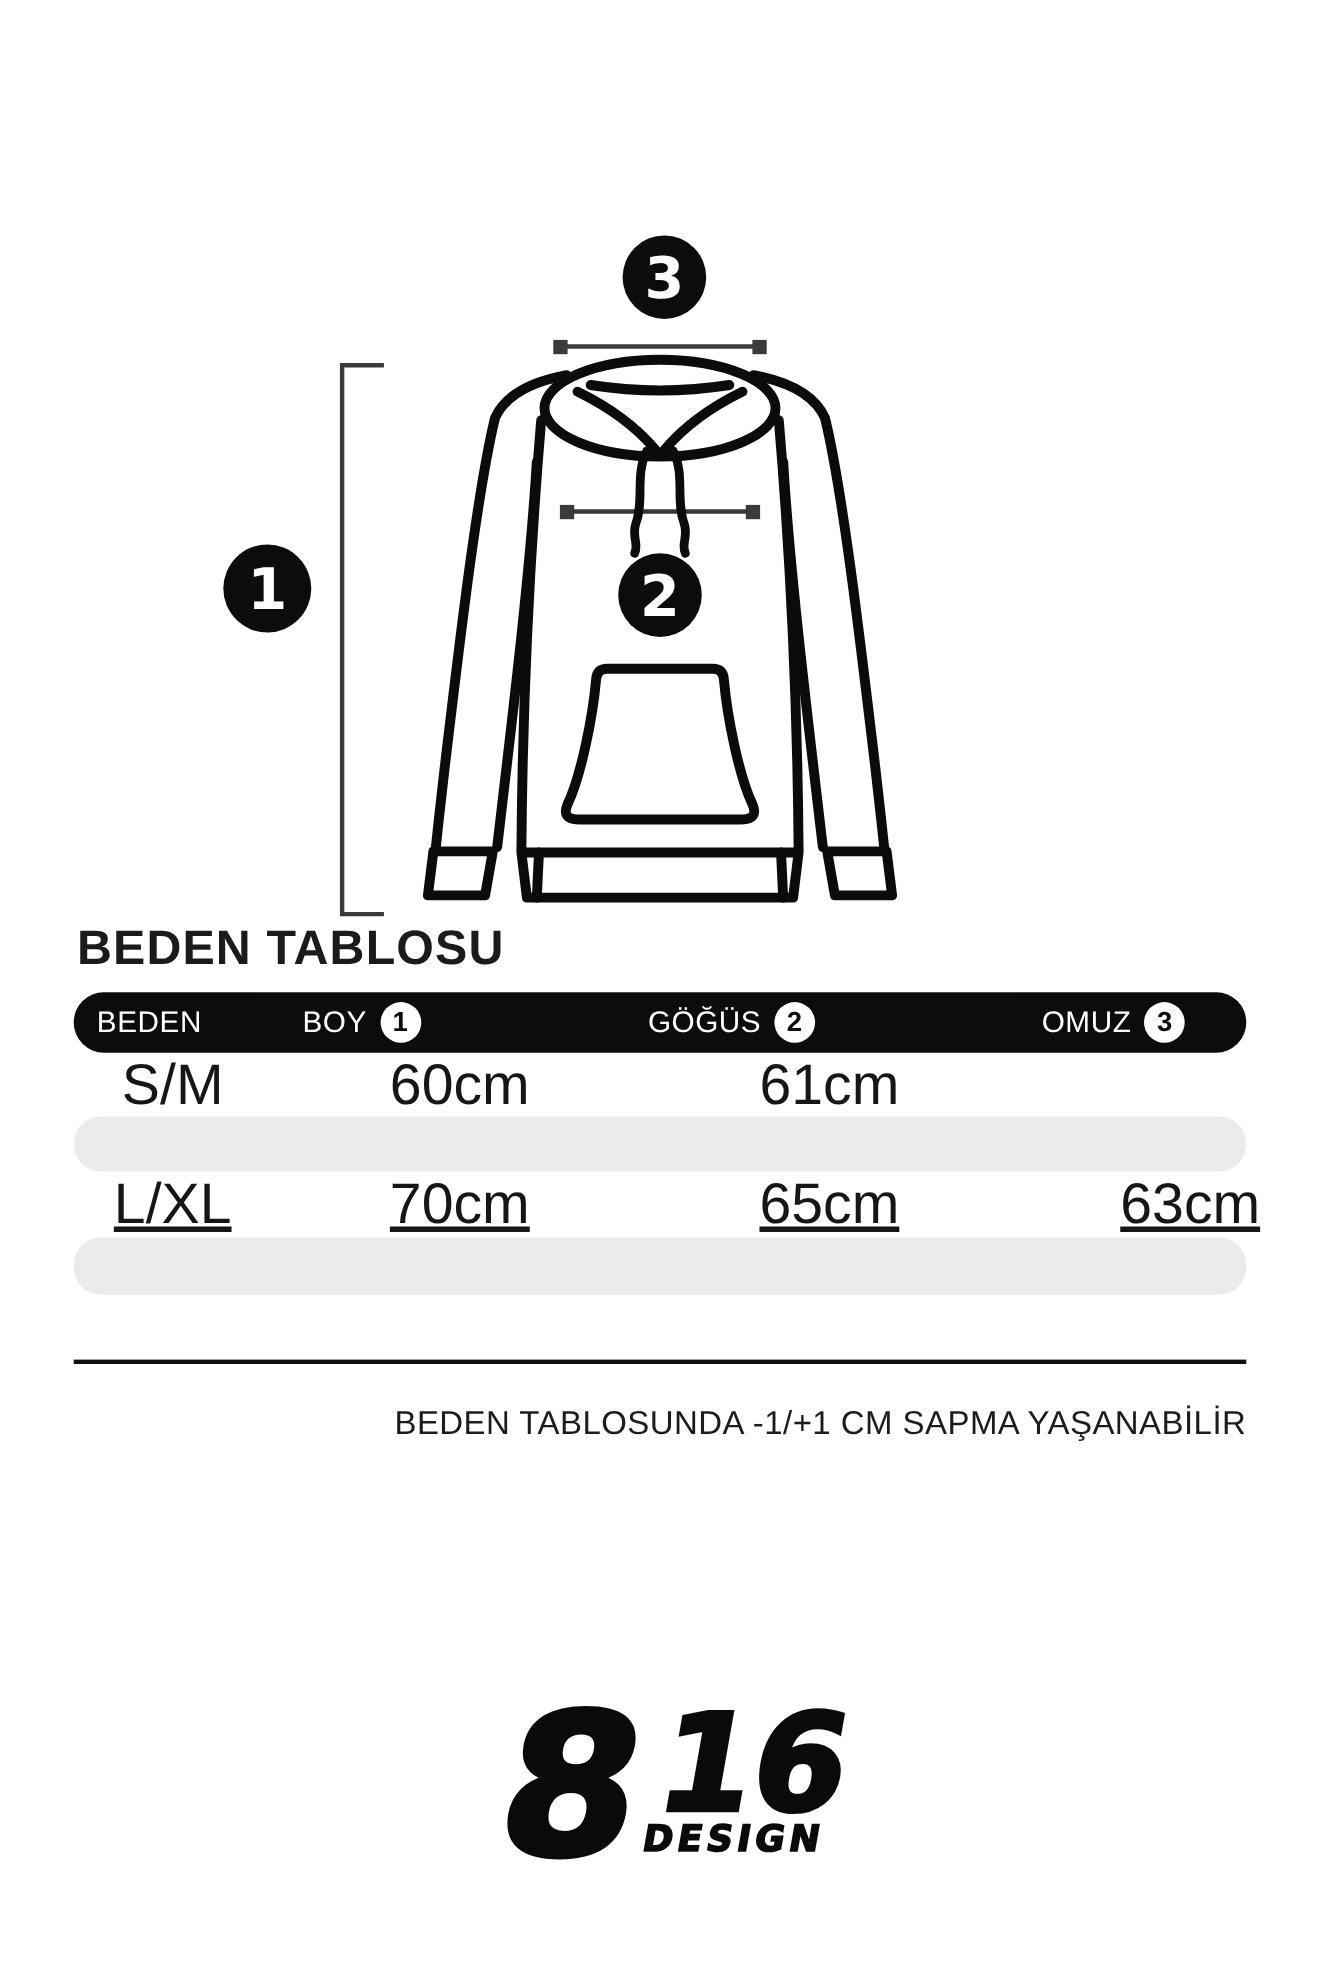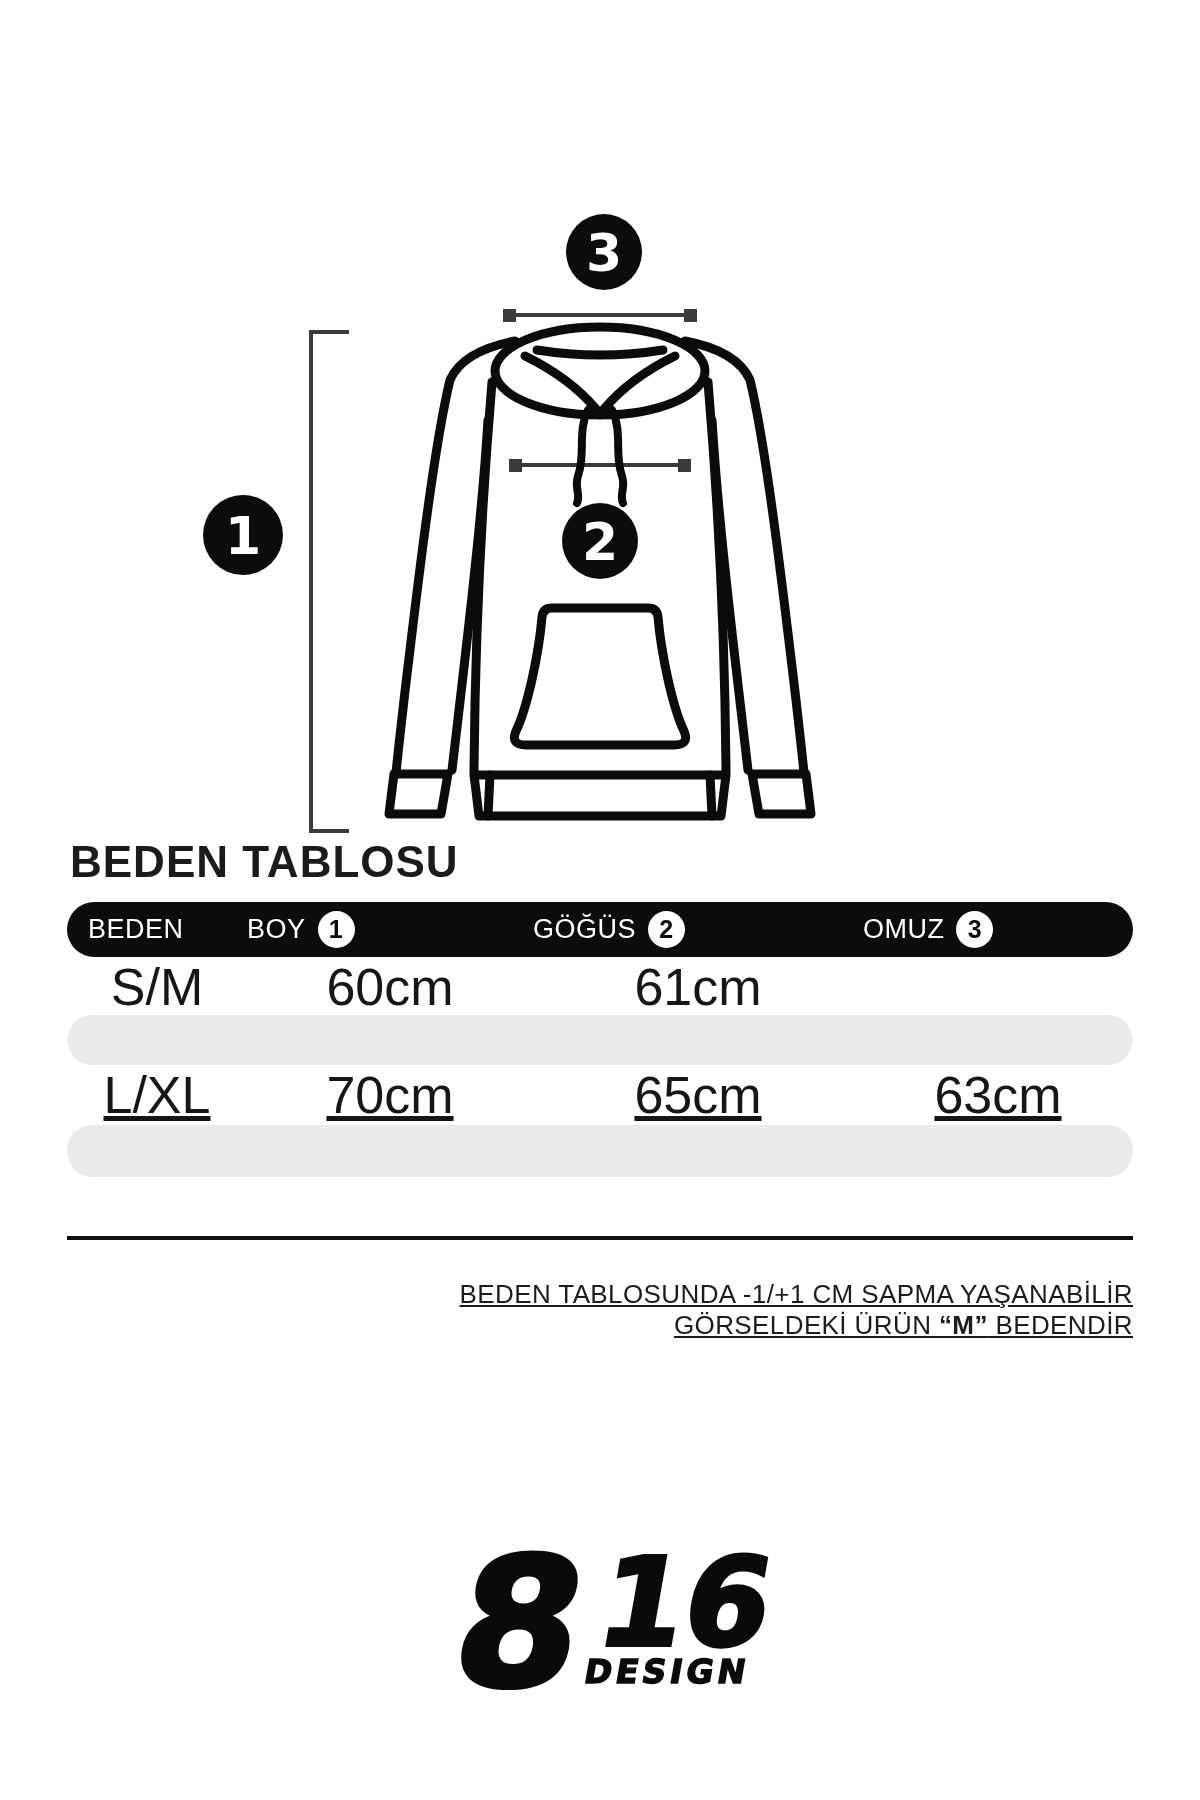--- a/index.html
+++ b/index.html
@@ -6,41 +6,41 @@
   .canvas{
     position:relative;width:1200px;height:1800px;background:#fff;overflow:hidden;
     font-family:"Liberation Sans",sans-serif;color:#141414;
   }
   .diagram{position:absolute;left:0;top:0;width:1200px;height:860px;}
   .title{
     position:absolute;left:70px;top:844px;margin:0;
     font-size:44px;line-height:36px;font-weight:700;letter-spacing:1px;color:#1b1b1b;
   }
   .size-table{position:absolute;left:67px;top:902px;width:1066px;}
-  .grid-row{display:grid;grid-template-columns:180px 286px 330px 270px;align-items:center;}
+  .grid-row{display:grid;grid-template-columns:180px 286px 330px 270px;align-items:center;gap:28px;}
   .thead{
     height:55px;background:#0c0c0c;border-radius:28px;color:#fff;
   }
   .th{display:flex;align-items:center;font-size:27px;letter-spacing:0.5px;}
   .th-first{justify-content:flex-start;padding-left:21px;}
   .hbadge{
     width:37px;height:37px;border-radius:50%;background:#fff;color:#0c0c0c;
     display:flex;align-items:center;justify-content:center;
     font-size:25px;font-weight:700;margin-left:12px;flex:0 0 auto;
   }
   .trow{height:58px;font-size:52px;color:#161616;}
   .trow .td{text-align:center;}
   .trow .td-first{text-align:center;}
   .band{height:50px;background:#ebebeb;border-radius:25px;}
   .band2{height:52px;}
   .trow2{height:60px;text-decoration:underline;}
   .rule{position:absolute;left:67px;top:1236px;width:1066px;height:4px;background:#111;}
   .note{
     position:absolute;right:67px;top:1279px;text-align:right;
-    font-size:26px;line-height:31px;letter-spacing:0.4px;color:#1c1c1c;text-decoration:underline;
+    font-size:30px;line-height:31px;letter-spacing:0.4px;color:#1c1c1c;
   }
   .note b{font-weight:700;}
   .logo{position:absolute;left:430px;top:1545px;width:350px;height:160px;}
   .badge-num{font:700 52px "DejaVu Sans",sans-serif;fill:#fff;}
   .logo-816{font:700 178px "DejaVu Sans",sans-serif;}
   .logo-16{font:700 122px "DejaVu Sans",sans-serif;}
   .logo-design{font:700 33px "DejaVu Sans",sans-serif;letter-spacing:4px;}
 </style>
 </head>
 <body>
@@ -134,21 +134,20 @@
       <div class="td">63cm</div>
     </div>
 
     <div class="band band2"></div>
   </div>
 
   <div class="rule"></div>
 
   <div class="note">
     <div>BEDEN TABLOSUNDA -1/+1 CM SAPMA YAŞANABİLİR</div>
-    <div><span>GÖRSELDEKİ ÜRÜN </span><b>“M”</b><span> BEDENDİR</span></div>
   </div>
 
   <svg class="logo" viewBox="0 0 350 160">
     <g transform="skewX(-10)" fill="#0a0a0a" stroke="#0a0a0a" style="paint-order:stroke">
       <text class="logo-816" x="42" y="140" stroke-width="5">8</text>
       <text class="logo-16" x="181" y="100" stroke-width="4">16</text>
       <text class="logo-design" x="177" y="138" stroke-width="1.5">DESIGN</text>
     </g>
   </svg>
 

